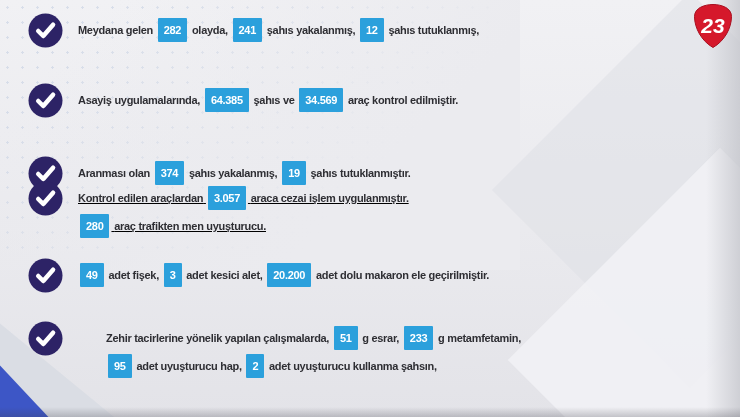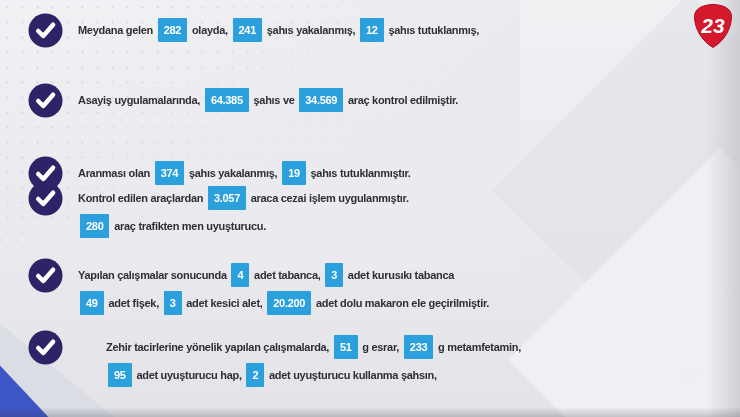--- a/index.html
+++ b/index.html
@@ -51,23 +51,23 @@
   
   .checklist{position:absolute;left:0;top:0;width:740px;height:417px;z-index:1;}
   .row{
     position:absolute;left:28px;
     display:flex;align-items:flex-start;gap:15px;
     width:700px;
   }
   .row:nth-child(1){top:16px;}
   .row:nth-child(2){top:86px;}
   .row:nth-child(3){top:137px;margin-top:22px;}
-  .row:nth-child(4){top:184px;}
+  .row:nth-child(4){top:184px;text-decoration:underline;}
   .row:nth-child(5){top:261px;}
-  .row:nth-child(6){top:333px;gap:43px;}
+  .row:nth-child(6){top:324px;gap:43px;}
   .check{
     flex:0 0 auto;width:35px;height:35px;margin-top:-3px;
     display:block;
   }
   .lines{flex:1 1 auto;}
   .line{
     line-height:28px;font-size:11px;font-weight:700;
     letter-spacing:-.3px;color:#2e2e33;
     white-space:nowrap;
   }
@@ -134,21 +134,20 @@
           <div class="line"><span>Kontrol edilen araçlardan</span> <span class="badge">3.057</span> <span>araca cezai işlem uygulanmıştır.</span></div>
           <div class="line"><span class="badge">280</span> <span>araç trafikten men uyuşturucu.</span></div>
         </div>
       </div>
       <div class="row">
         <span class="check"><svg viewBox="0 0 36 36" width="35" height="35">
             <circle cx="18" cy="18" r="17.5" fill="#2d2366"></circle>
             <path d="M10.5 18.5 l5.2 5.2 L25.8 12" fill="none" stroke="#ffffff" stroke-width="4.6" stroke-linecap="round" stroke-linejoin="round"></path>
           </svg></span>
         <div class="lines">
-          <div class="line"><span>Yapılan çalışmalar sonucunda</span> <span class="badge">4</span> <span>adet tabanca,</span> <span class="badge">3</span> <span>adet kurusıkı tabanca</span></div>
           <div class="line"><span class="badge">49</span> <span>adet fişek,</span> <span class="badge">3</span> <span>adet kesici alet,</span> <span class="badge">20.200</span> <span>adet dolu makaron ele geçirilmiştir.</span></div>
         </div>
       </div>
       <div class="row">
         <span class="check"><svg viewBox="0 0 36 36" width="35" height="35">
             <circle cx="18" cy="18" r="17.5" fill="#2d2366"></circle>
             <path d="M10.5 18.5 l5.2 5.2 L25.8 12" fill="none" stroke="#ffffff" stroke-width="4.6" stroke-linecap="round" stroke-linejoin="round"></path>
           </svg></span>
         <div class="lines">
           <div class="line"><span>Zehir tacirlerine yönelik yapılan çalışmalarda,</span> <span class="badge">51</span> <span>g esrar,</span> <span class="badge">233</span> <span>g metamfetamin,</span></div>

